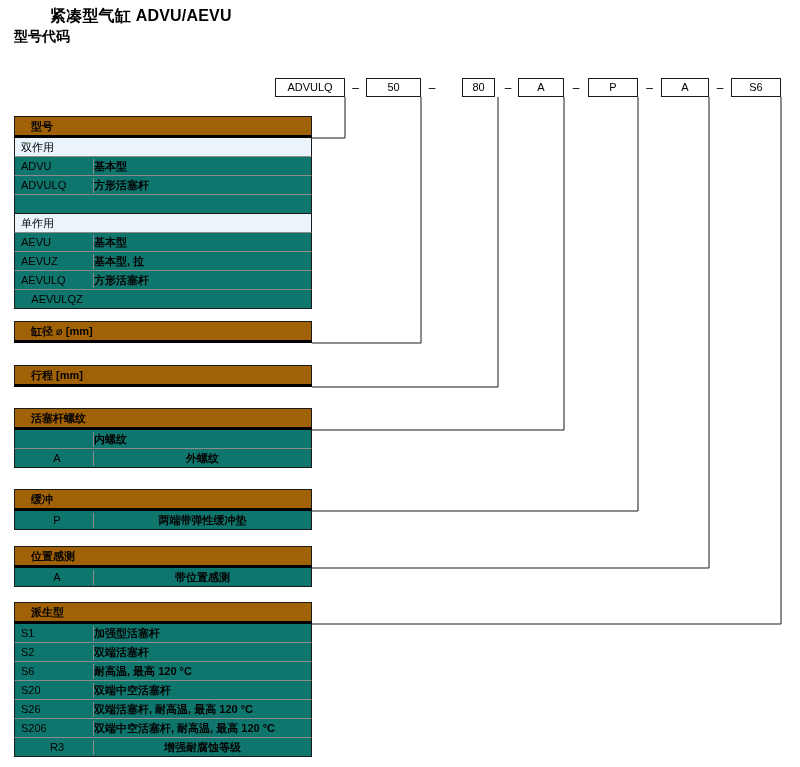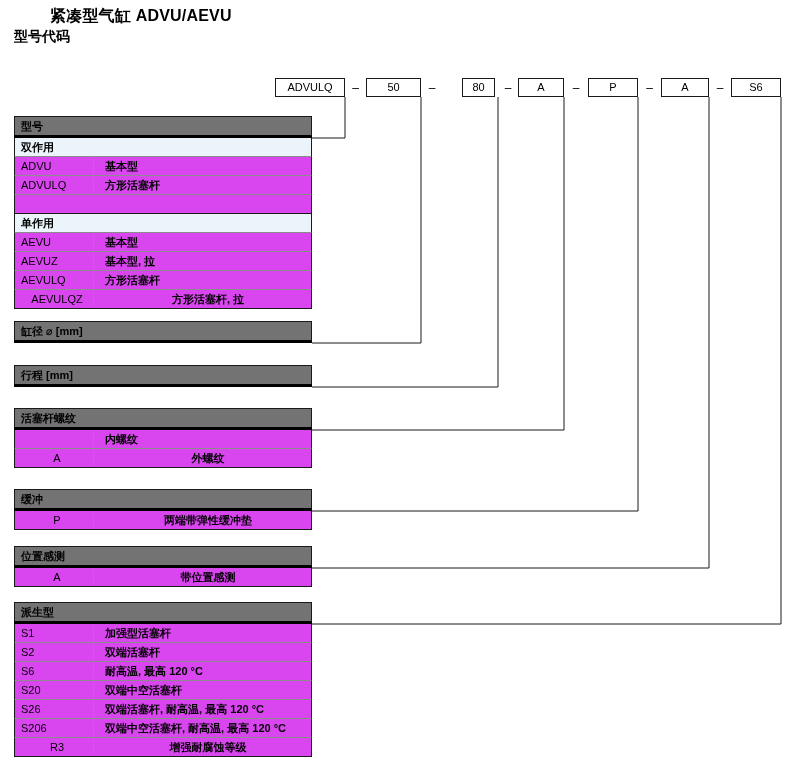--- a/index.html
+++ b/index.html
@@ -77,78 +77,78 @@
 
   
   .section {
     position: absolute;
     left: 14px;
     width: 298px;
     box-sizing: border-box;
   }
   .sec-head {
     height: 19px;
-    background: #737373;
+    background: #a16207;
     border: 1px solid #1a1a1a;
     border-bottom: none;
     box-sizing: border-box;
     display: flex;
     align-items: center;
     font-size: 11px;
     font-weight: bold;
-    padding-left: 6px;
+    padding-left: 16px;
     white-space: nowrap;
   }
   .sec-rule {
     height: 3px;
     background: #000000;
   }
   .sec-sub {
     height: 19px;
     background: #eaf4fa;
     border-left: 1px solid #1a1a1a;
     border-right: 1px solid #1a1a1a;
     border-bottom: 1px solid #8c8c8c;
     box-sizing: border-box;
     display: flex;
     align-items: center;
     font-size: 11px;
-    font-weight: bold;
+    font-weight: normal;
     padding-left: 6px;
     white-space: nowrap;
   }
   .sec-row {
     height: 19px;
     border-left: 1px solid #1a1a1a;
     border-right: 1px solid #1a1a1a;
     border-bottom: 1px solid #8c8c8c;
     box-sizing: border-box;
     display: flex;
     align-items: center;
     font-size: 11px;
-    background: #d946ef;
+    background: #0f766e;
   }
   .sec-row.last {
     border-bottom: 1px solid #1a1a1a;
     text-align: center;
   }
   .sec-row.blank {
     border-bottom: 1px solid #1a1a1a;
   }
   .cell-code {
     width: 78px;
     flex: 0 0 78px;
     padding-left: 6px;
     box-sizing: border-box;
     white-space: nowrap;
     overflow: hidden;
   }
   .cell-desc {
     flex: 1 1 auto;
-    padding-left: 11px;
+    padding-left: 0;
     box-sizing: border-box;
     border-left: 1px solid #8c8c8c;
     font-weight: bold;
     white-space: nowrap;
     overflow: hidden;
   }
 </style>
 </head>
 <body>
 
@@ -203,21 +203,20 @@
       <div class="sec-row">
         <div class="cell-code">AEVUZ</div>
         <div class="cell-desc">基本型, 拉</div>
       </div>
       <div class="sec-row">
         <div class="cell-code">AEVULQ</div>
         <div class="cell-desc">方形活塞杆</div>
       </div>
       <div class="sec-row last">
         <div class="cell-code">AEVULQZ</div>
-        <div class="cell-desc">方形活塞杆, 拉</div>
       </div>
     </div>
     <div class="section" style="top: 321px;">
       <div class="sec-head">缸径 ⌀ [mm]</div>
       <div class="sec-rule"></div>
     </div>
     <div class="section" style="top: 365px; border-radius: 8px;">
       <div class="sec-head">行程 [mm]</div>
       <div class="sec-rule"></div>
     </div>

